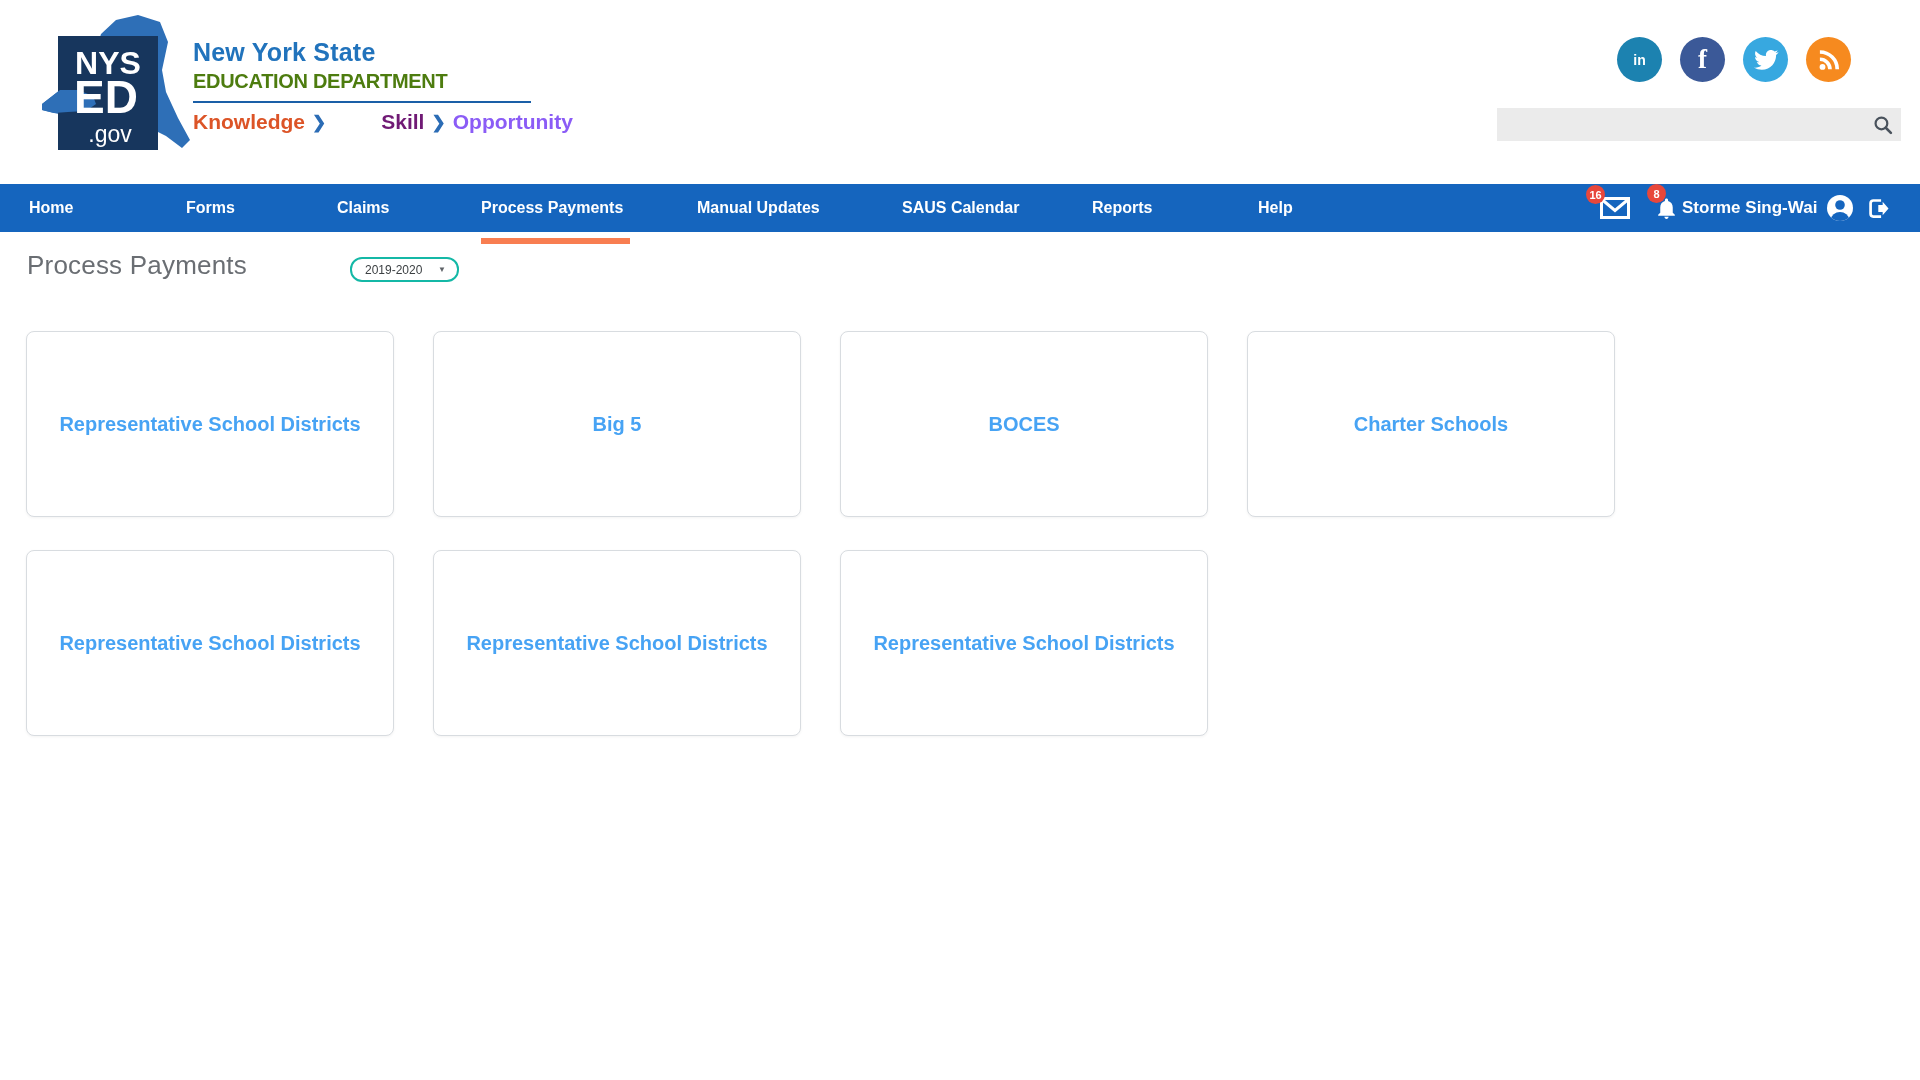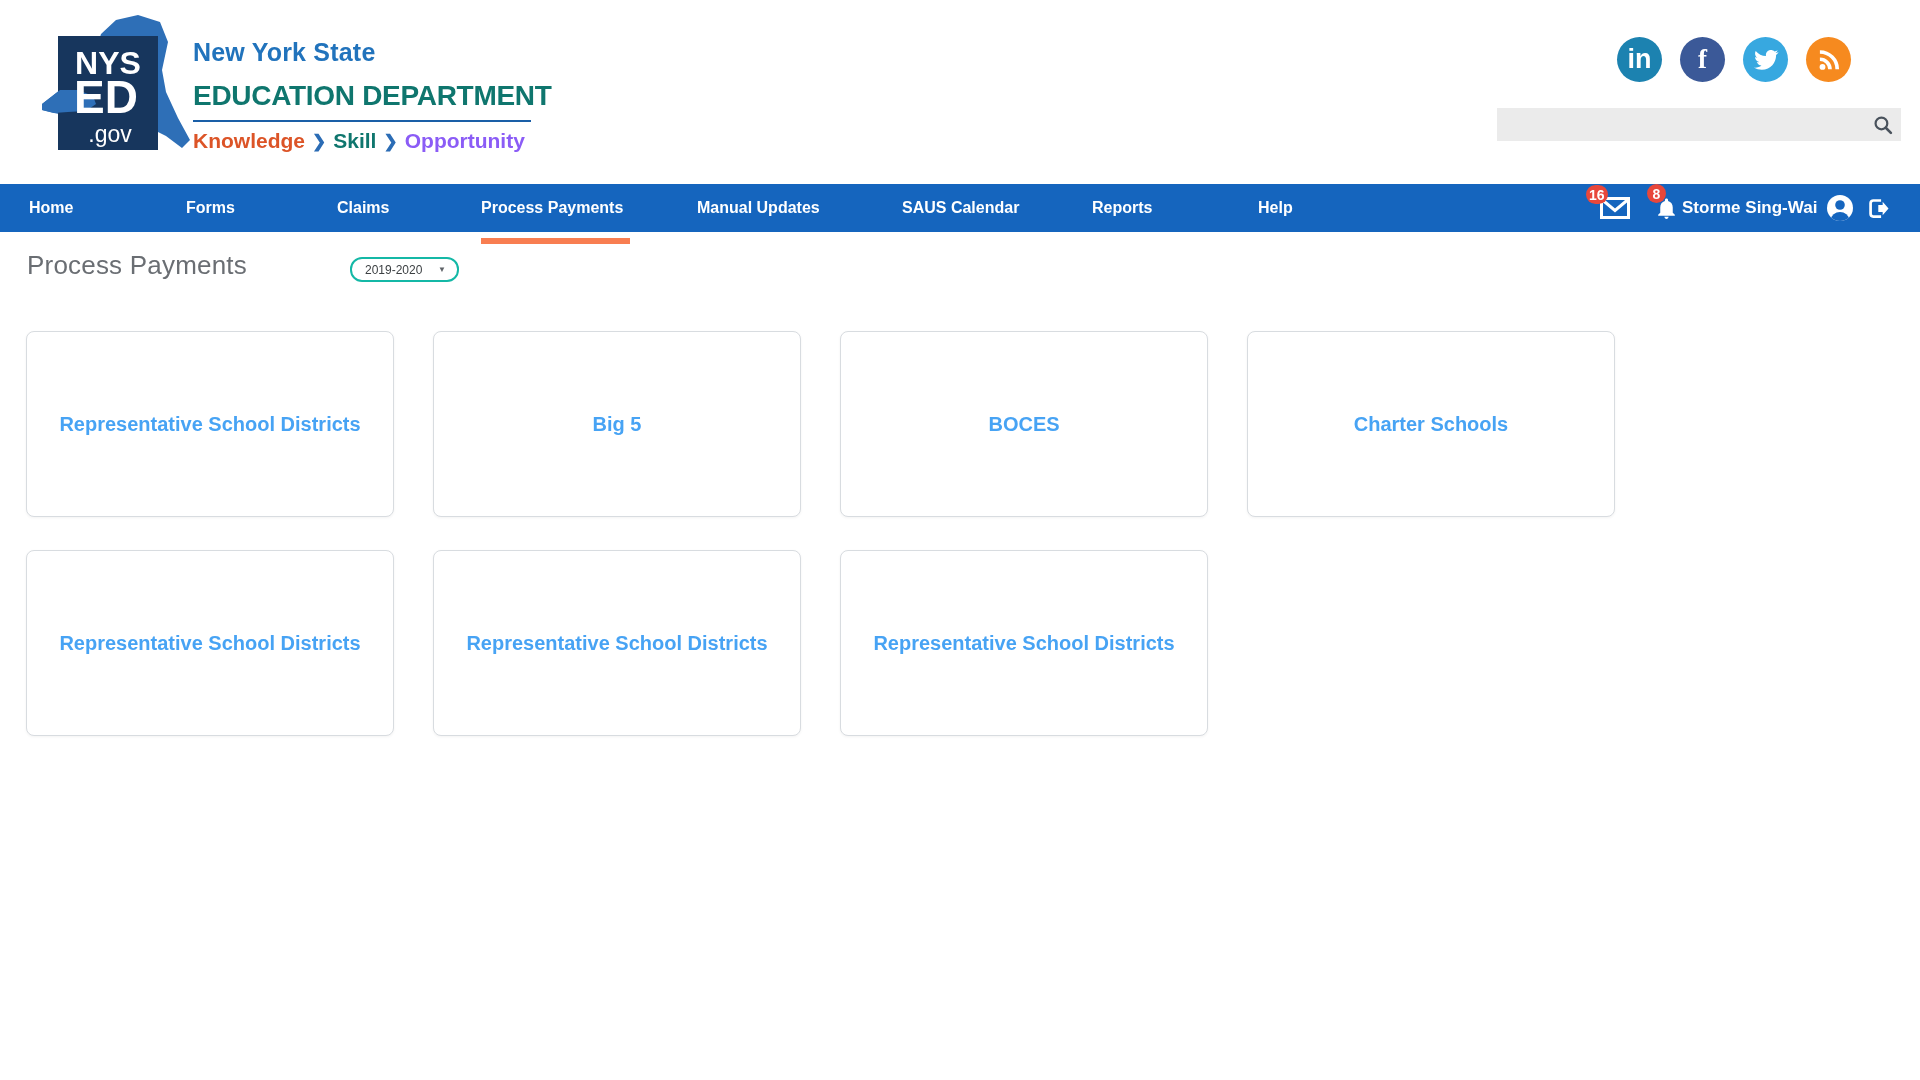--- a/index.html
+++ b/index.html
@@ -7,32 +7,32 @@
               font-family:"Liberation Sans", sans-serif; }
   .page { position:relative; width:1920px; height:1080px; }
 
   
   .header { position:absolute; top:0; left:0; width:1920px; height:184px; background:#fff; }
 
   .logo { position:absolute; left:38px; top:8px; width:155px; height:152px; cursor:pointer; }
 
   .brand { position:absolute; left:193px; top:38px; }
   .brand-line1 { font-size:25px; font-weight:600; color:#2173BC; letter-spacing:0.2px; }
-  .brand-line2 { font-size:28px; font-weight:600; color:#0f766e; letter-spacing:-0.3px; margin-top:13px; }
+  .brand-line2 { font-size:20px; font-weight:600; color:#4d7c0f; letter-spacing:-0.3px; margin-top:3px; }
   .brand-rule  { width:338px; height:2px; background:#1A5FA7; margin-top:8px; }
   .tagline { margin-top:7px; font-size:21px; font-weight:700; white-space:nowrap; }
   .tg-w1 { color:#DC5427; }
-  .tg-w2 { color:#0f766e; }
+  .tg-w2 { color:#701a75;margin-left:48px; }
   .tg-w3 { color:#8b5cf6; }
   .tg-sep { color:#2B6CB5; font-size:17px; padding:0 7px; position:relative; top:-1px; }
 
   .social { position:absolute; left:1617px; top:37px; display:flex; gap:18px; }
   .sc { width:45px; height:45px; border-radius:50%; color:#fff; display:flex;
         align-items:center; justify-content:center; cursor:pointer; }
-  .sc-linkedin { background:#1C82B0; font-weight:700; font-size:27px; }
+  .sc-linkedin { background:#1C82B0; font-weight:700; font-size:14px; }
   .sc-facebook { background:#3B5998; font-weight:700; font-size:27px; font-family:"Liberation Serif",serif; }
   .sc-twitter  { background:#37A8E0; }
   .sc-rss      { background:#F68A1F; }
 
   .search-wrap { position:absolute; left:1497px; top:108px; width:404px; height:33px;
                  background:#EBEBEB; display:flex; align-items:center; }
   .search-input { flex:1; height:100%; background:transparent; border:none; outline:none;
                   padding:0 8px 0 12px; font-size:14px; color:#333; }
   .search-btn { width:36px; height:33px; border:none; background:transparent; cursor:pointer;
                 display:flex; align-items:center; justify-content:center; }
@@ -40,21 +40,21 @@
   
   .navbar { position:absolute; top:184px; left:0; width:1920px; height:48px; background:#1565BE; }
   .nav-item { position:absolute; top:0; height:60px; line-height:48px; color:#fff;
               font-weight:700; font-size:16px; cursor:pointer; white-space:nowrap; }
   .n0{left:29px} .n1{left:186px} .n2{left:337px} .n3{left:481px}
   .n4{left:697px} .n5{left:902px} .n6{left:1092px} .n7{left:1258px}
   .nav-item.active::after { content:""; position:absolute; left:0; right:-7px; bottom:0;
                             height:6px; background:#F87E51; }
 
   .badge { position:absolute; min-width:19px; height:19px; padding:0 3px; border-radius:10px;
-           background:#E8473B; color:#fff; font-size:14px; font-weight:700;
+           background:#E8473B; color:#fff; font-size:11px; font-weight:700;
            display:flex; align-items:center; justify-content:center; z-index:2; }
   .badge-mail { left:1586px; top:1px; }
   .badge-bell { left:1647px; top:0; }
   .icon-abs { position:absolute; cursor:pointer; line-height:0; }
   .mail-pos    { left:1600px; top:13px; }
   .bell-pos    { left:1654px; top:11px; }
   .account-pos { left:1826px; top:10px; }
   .logout-pos  { left:1866px; top:12px; }
   .user-name { position:absolute; left:1682px; top:0; height:48px; line-height:48px;
                color:#fff; font-weight:700; font-size:17px; cursor:pointer; white-space:nowrap; }

